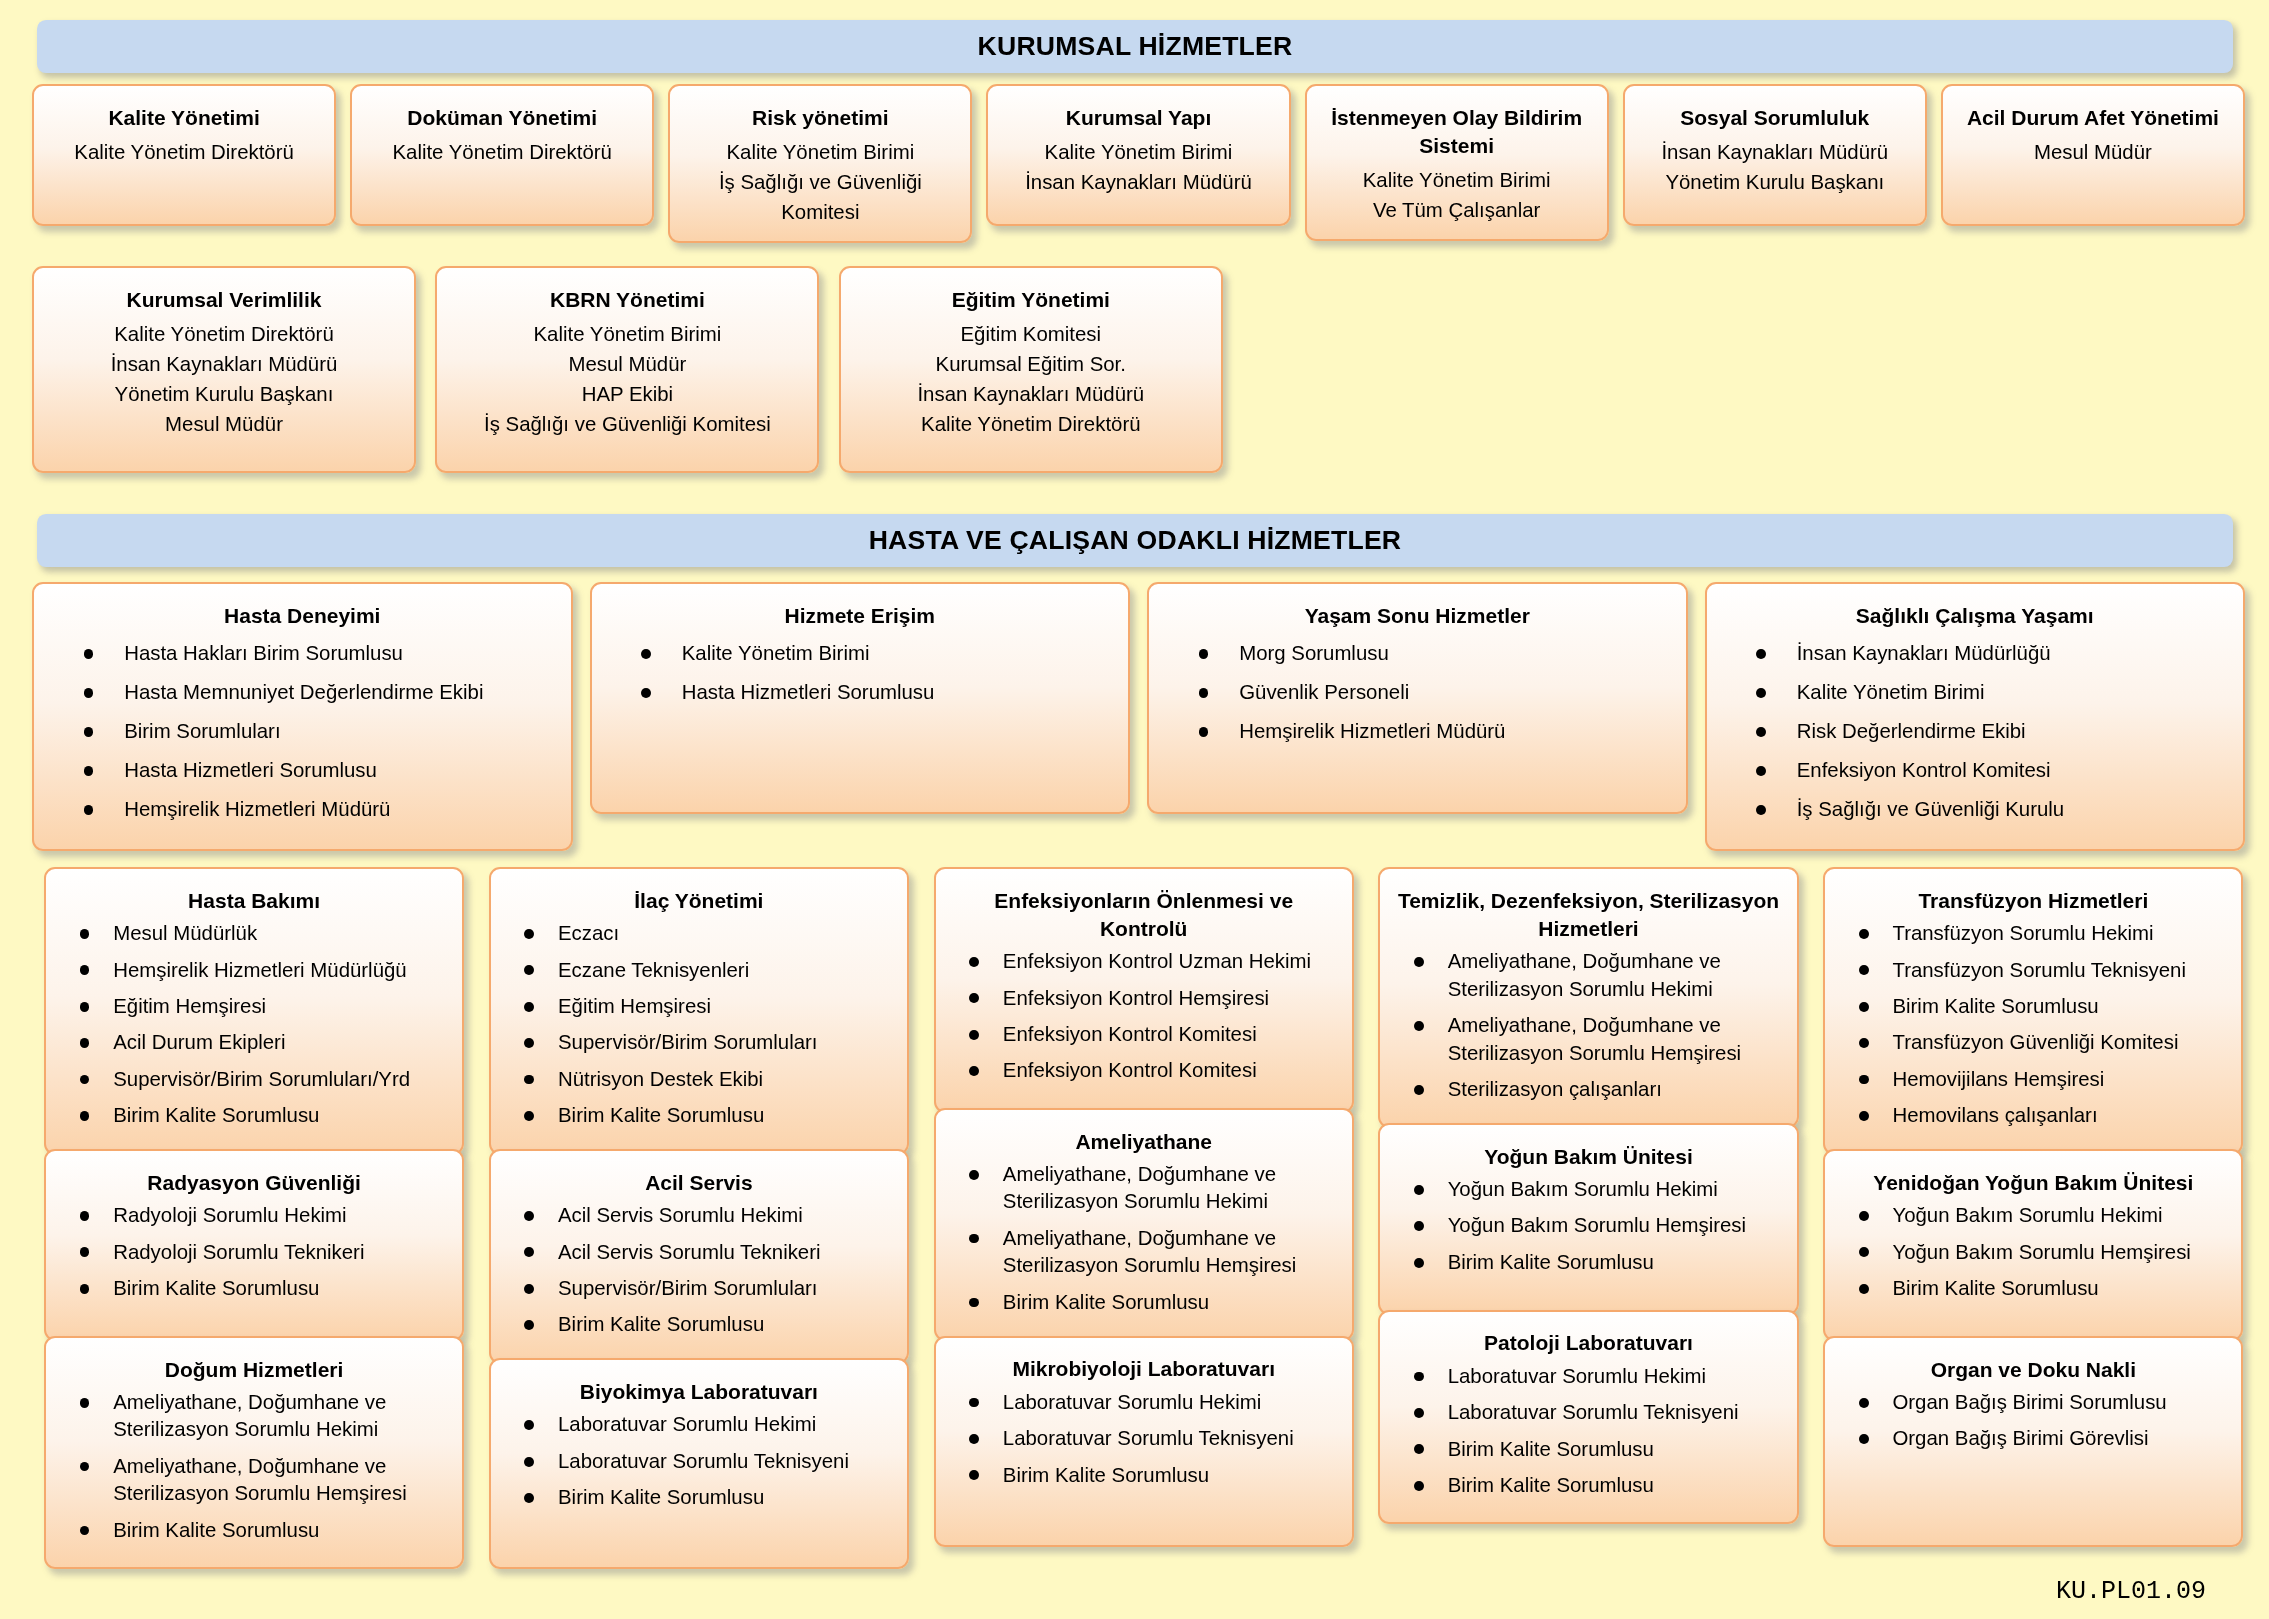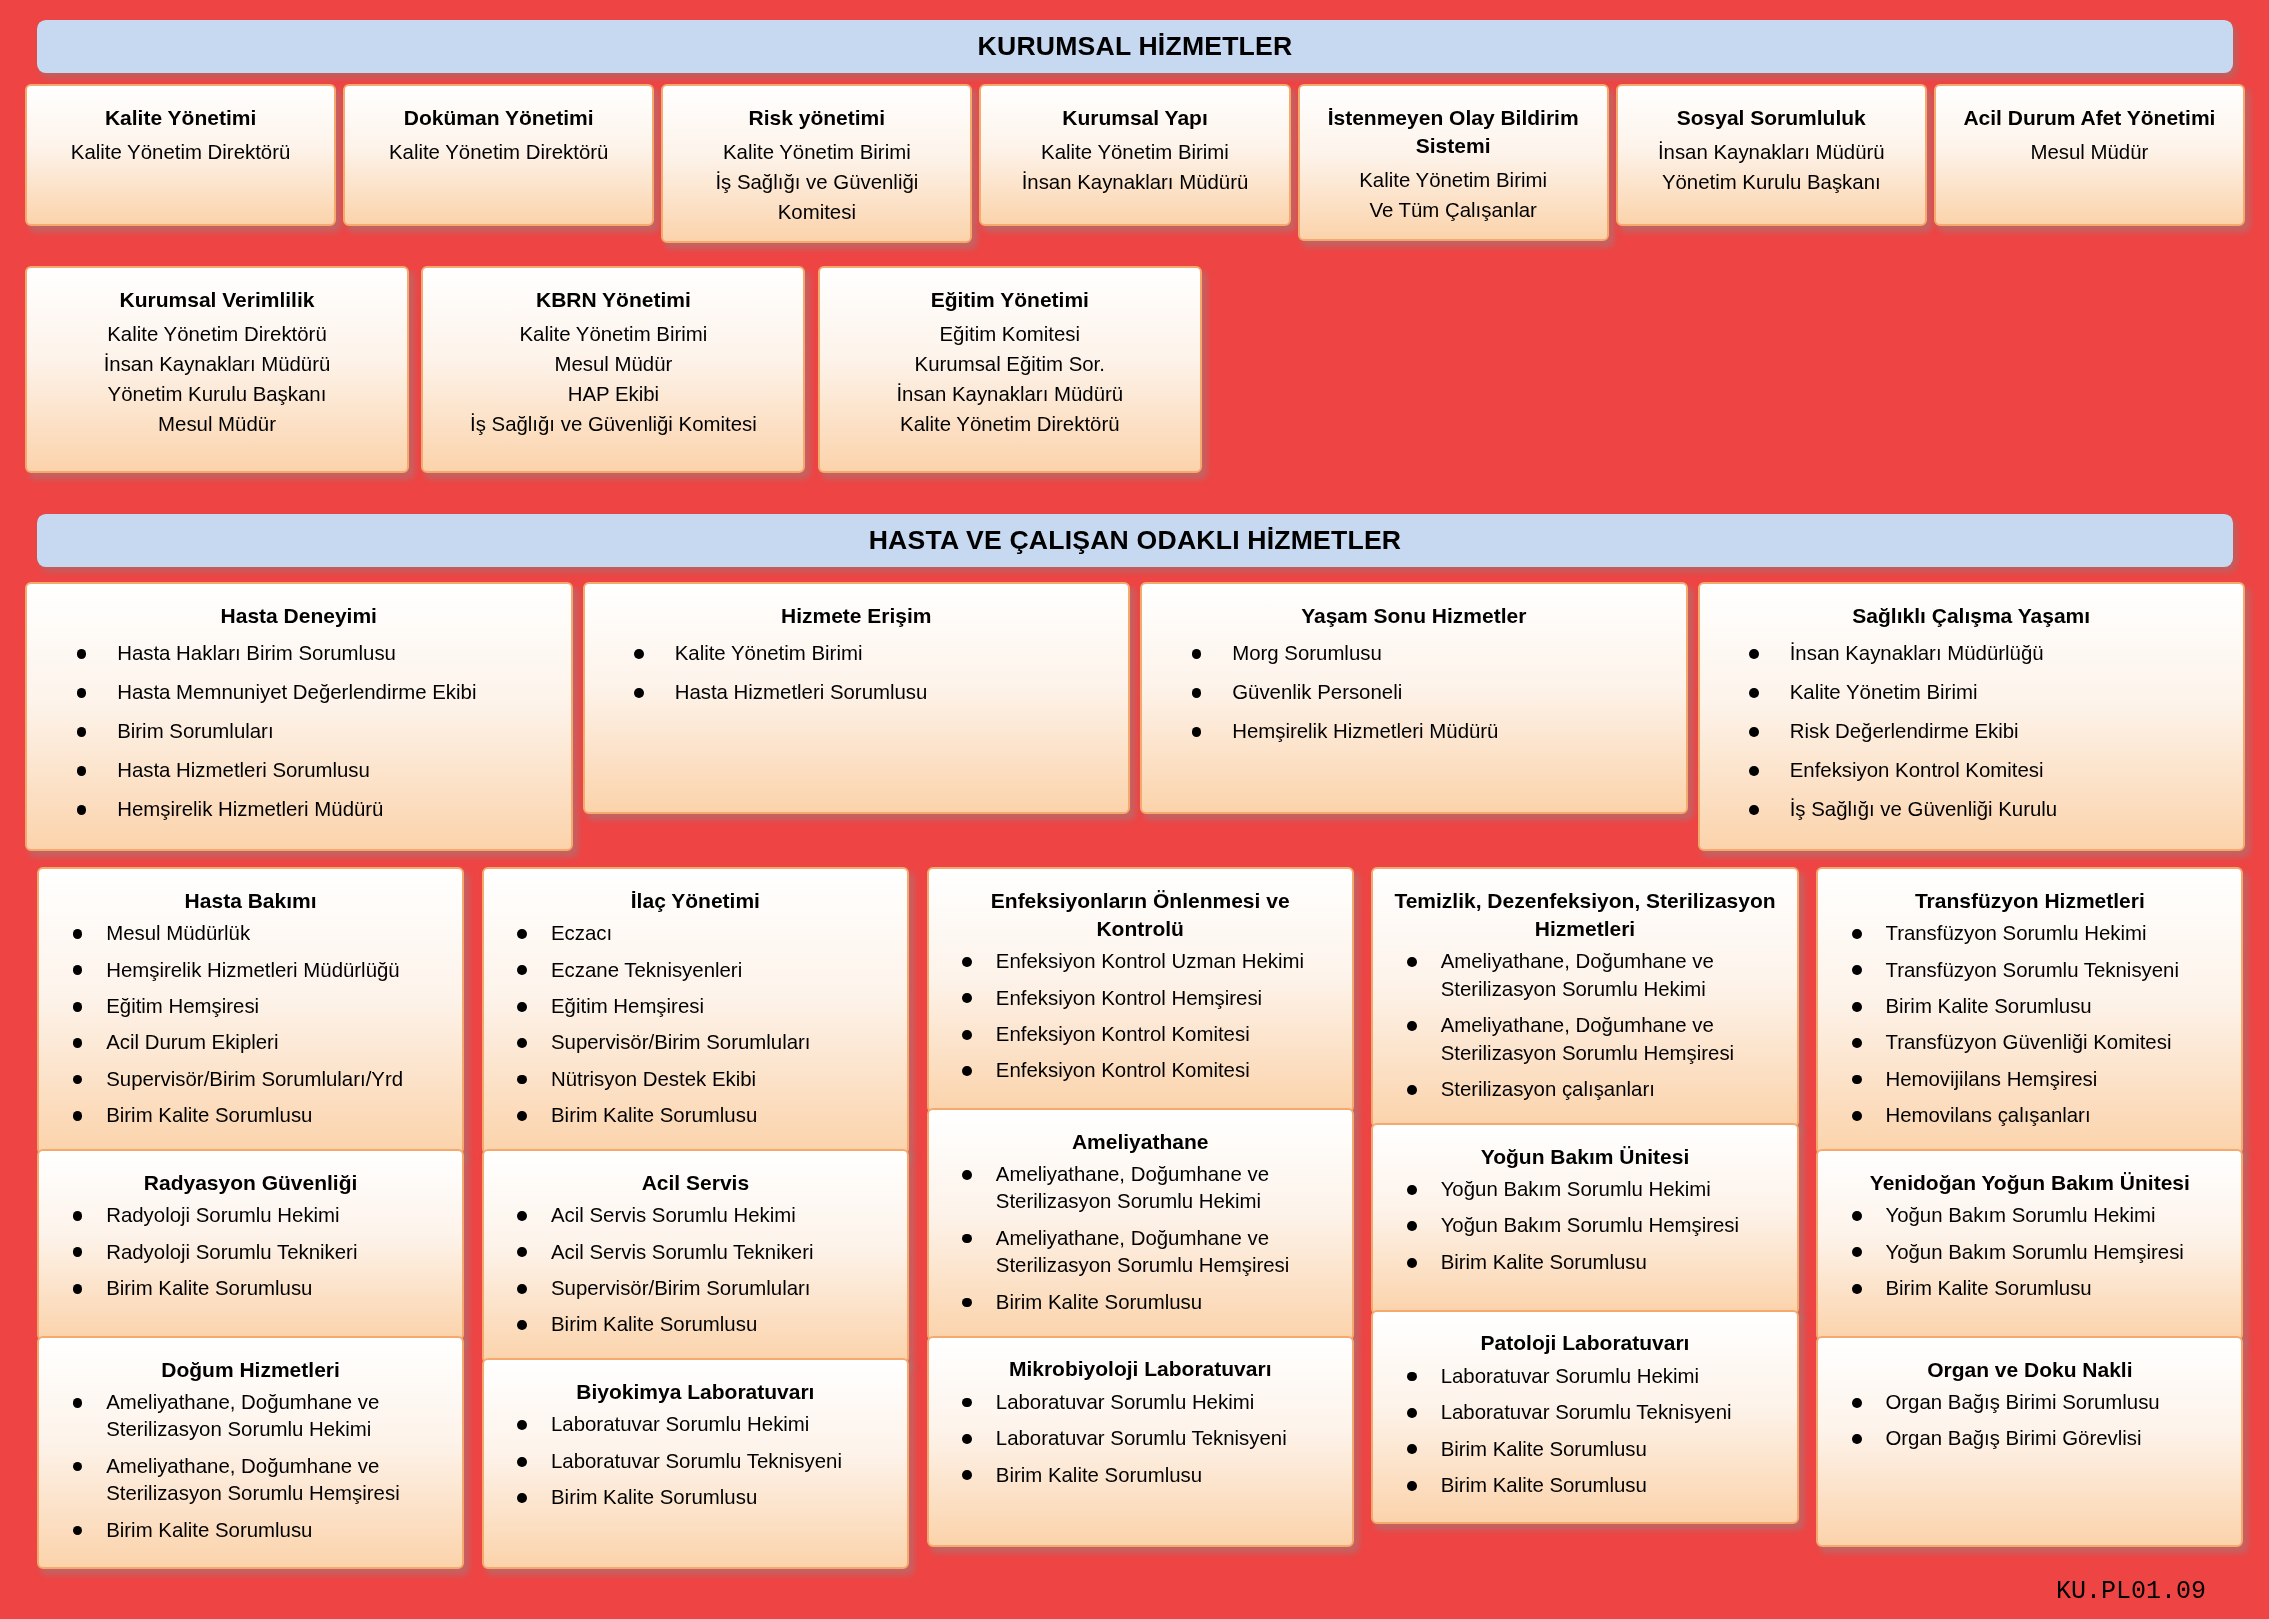--- a/index.html
+++ b/index.html
@@ -2,21 +2,21 @@
 <html lang="tr" style="font-size:14px"><head>
 <meta charset="utf-8">
 <style>
   html,body{margin:0;padding:0;background:#ffffff;}
   .page{
     position:relative;
     width:2270px;height:1620px;
     overflow:hidden;
     font-family:"Liberation Sans", sans-serif;
     color:#000;
-    background:#ef4444;
+    background:#fef9c3;
   }
   
   .band{
     margin:0 37px;
     height:53px;
     background:#c6d9f0;
     border-radius:8.9px;
     box-shadow:3.5px 4.4px 6.2px rgba(130,130,130,.45);
     display:flex;align-items:center;justify-content:center;
   }
@@ -24,25 +24,26 @@
     font-size:26.6px;font-weight:bold;letter-spacing:0.2px;
   }
   .band.b1{margin-top:19.5px;}
   .band.b2{margin-top:41px;}
   .band.b3{margin-top:37px;}
 
   
   .card{
     position:relative;
     border:2.7px solid #f5a96d;
-    border-radius:6px;
+    border-radius:11px;
     background:linear-gradient(180deg,#ffffff 0%,#fdf3ea 45%,#fbd3ab 100%);
     box-shadow:4.4px 5.3px 6.2px rgba(140,140,140,.45);
     box-sizing:border-box;
     padding:17.7px 10.6px 14px;
+    margin-left:7px;
   }
   .card-title{
     font-size:21px;font-weight:bold;text-align:center;line-height:28px;
     margin:0 5.3px 5.3px;
   }
   .card-lines{text-align:center;}
   .card-line{font-size:20.4px;line-height:30px;}
 
   .card-list{
     list-style:none;margin:5.3px 0 0;padding:0 14px 0 21px;

